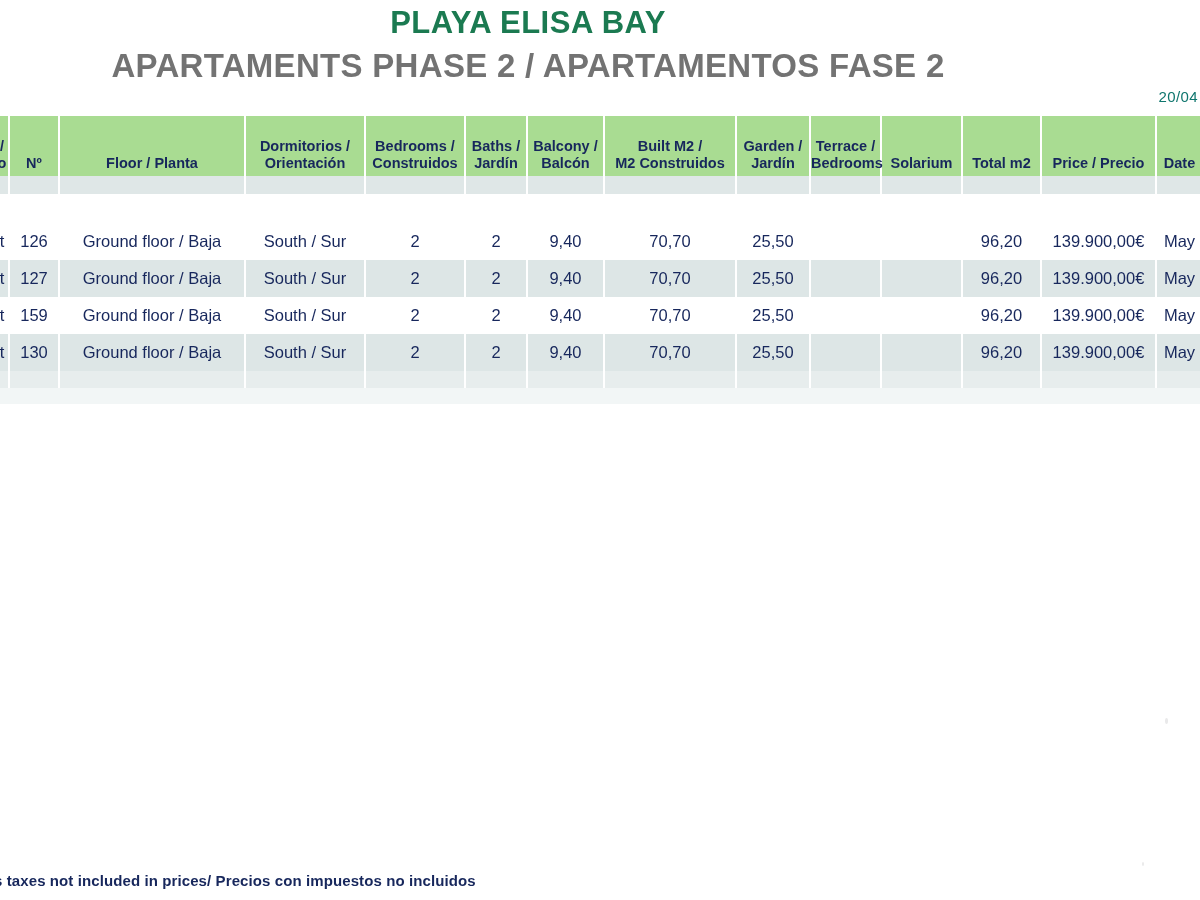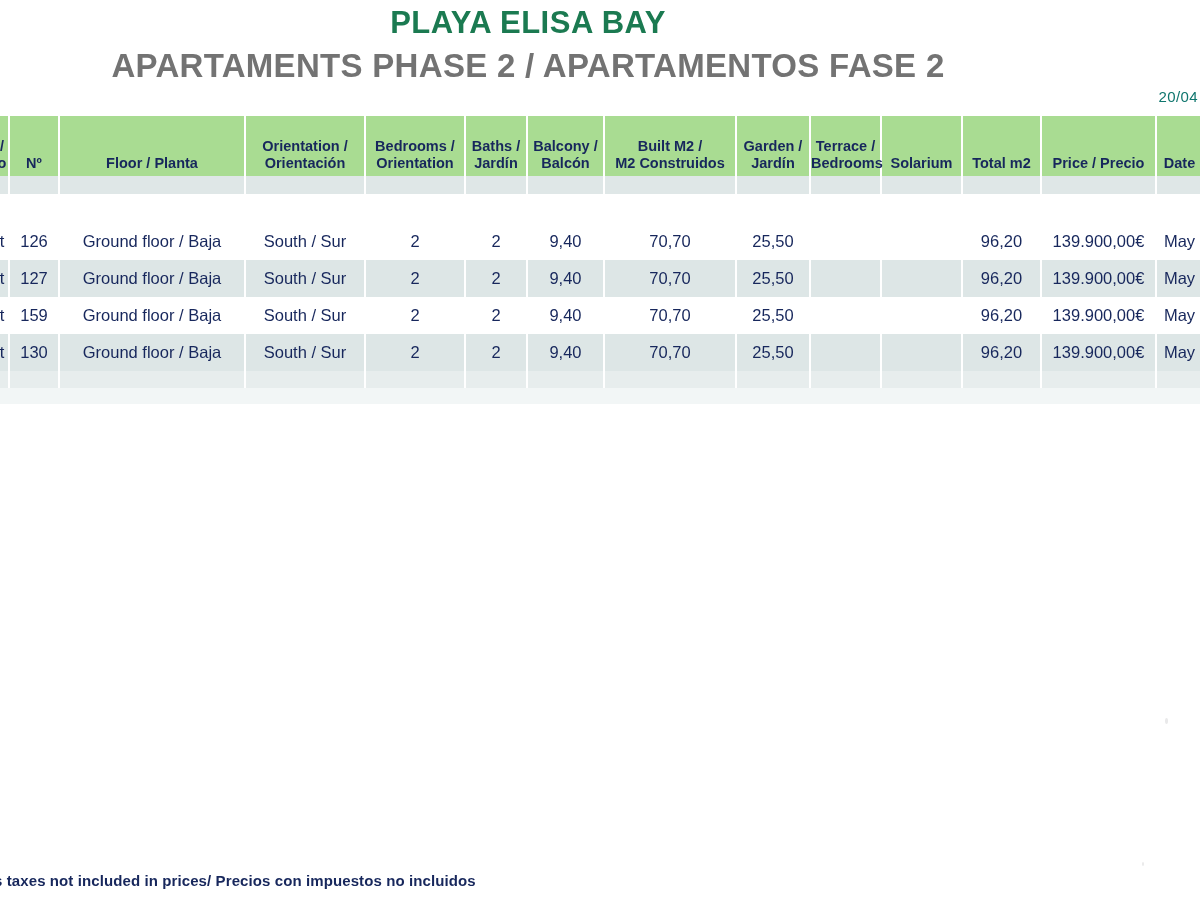--- a/index.html
+++ b/index.html
@@ -186,26 +186,26 @@
           </th>
           <th>
             <div></div>
             <div>Nº</div>
           </th>
           <th>
             <div></div>
             <div>Floor / Planta</div>
           </th>
           <th>
-            <div>Orientation /</div>
+            <div>Dormitorios /</div>
             <div>Orientación</div>
           </th>
           <th>
             <div>Bedrooms /</div>
-            <div>Orientation</div>
+            <div>Construidos</div>
           </th>
           <th>
             <div>Baths /</div>
             <div>Jardín</div>
           </th>
           <th>
             <div>Balcony /</div>
             <div>Balcón</div>
           </th>
           <th>

